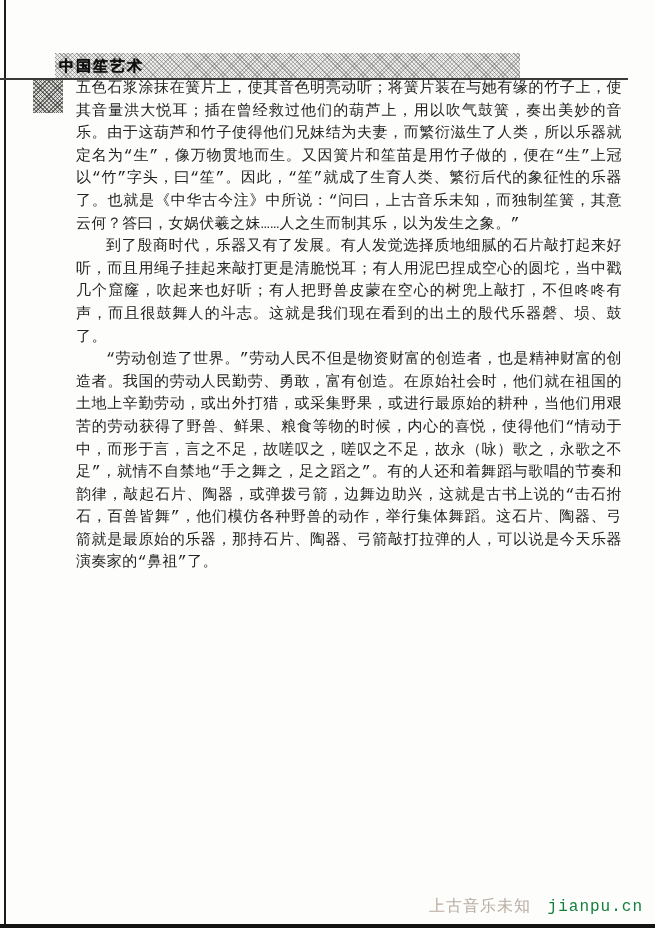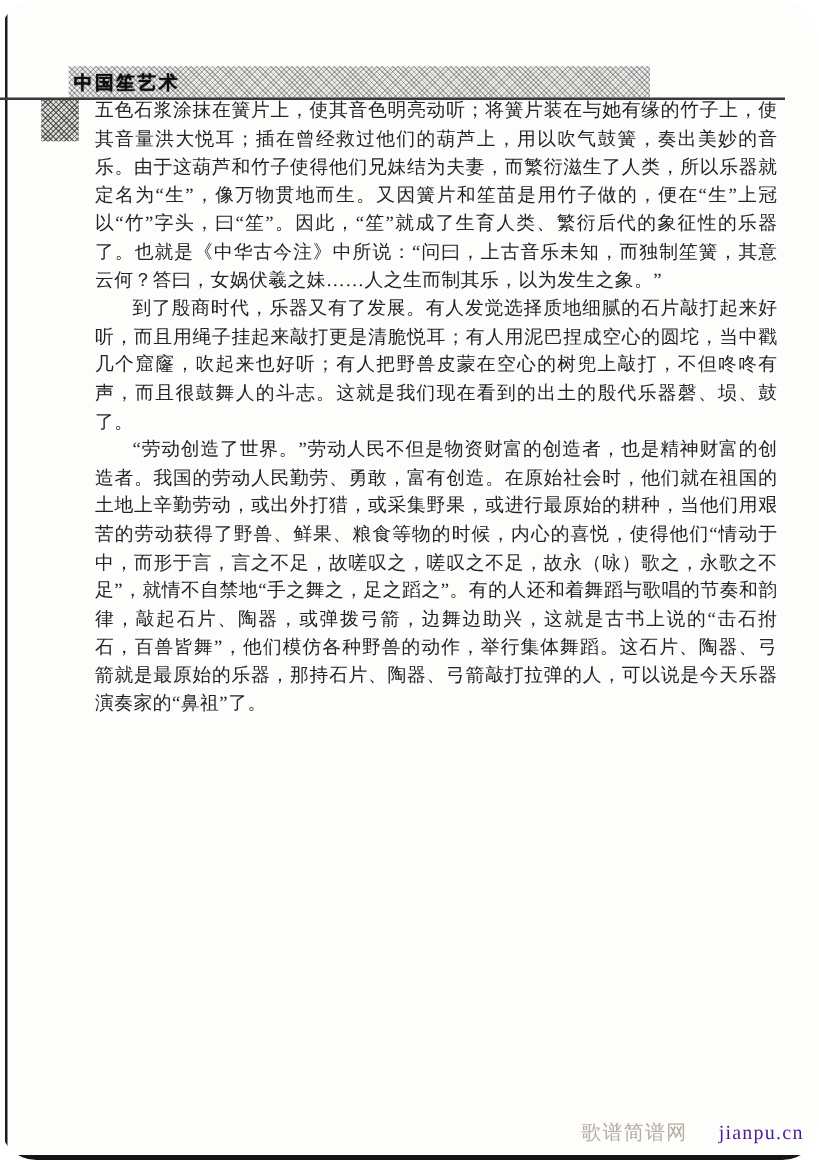--- a/index.html
+++ b/index.html
@@ -1,22 +1,21 @@
 <!DOCTYPE html>
 <html><head>
 <meta charset="utf-8">
 <style>
   html,body { margin:0; padding:0; background:#ffffff; }
   .page {
     position:relative;
     width:655px; height:928px;
     background:#fdfdfc;
     overflow:hidden;
-    font-family:Liberation Serif, serif;
-    border-radius:29px;
+    font-family:Liberation Mono, monospace;
   }
   .left-rule {
     position:absolute; left:4px; top:0;
     width:2px; height:100%;
     background:#1c1c1c;
   }
   .header-band {
     position:absolute; left:55px; top:53px;
     width:465px; height:26px;
     background-color:#ececea;
@@ -58,21 +57,21 @@
   }
   .body-text p { margin:0; }
   .body-text p.indent { text-indent:2em; }
   .watermark {
     position:absolute; right:12px; top:896px;
     font-size:16px;
     letter-spacing:1px;
     white-space:nowrap;
   }
   .wm-name   { color:#b9aca1; }
-  .wm-domain { color:#4c1d95; margin-left:20px; }
+  .wm-domain { color:#15803d; margin-left:6px; }
   .bottom-strip {
     position:absolute; left:0; bottom:0;
     width:100%; height:4px;
     background:#141414;
   }
 </style>
 </head>
 <body>
 
 <div class="page">
@@ -87,19 +86,19 @@
 
   <div class="page-num-block"></div>
 
   <div class="body-text">
     <p>五色石浆涂抹在簧片上，使其音色明亮动听；将簧片装在与她有缘的竹子上，使其音量洪大悦耳；插在曾经救过他们的葫芦上，用以吹气鼓簧，奏出美妙的音乐。由于这葫芦和竹子使得他们兄妹结为夫妻，而繁衍滋生了人类，所以乐器就定名为“生”，像万物贯地而生。又因簧片和笙苗是用竹子做的，便在“生”上冠以“竹”字头，曰“笙”。因此，“笙”就成了生育人类、繁衍后代的象征性的乐器了。也就是《中华古今注》中所说：“问曰，上古音乐未知，而独制笙簧，其意云何？答曰，女娲伏羲之妹……人之生而制其乐，以为发生之象。”</p>
     <p class="indent">到了殷商时代，乐器又有了发展。有人发觉选择质地细腻的石片敲打起来好听，而且用绳子挂起来敲打更是清脆悦耳；有人用泥巴捏成空心的圆坨，当中戳几个窟窿，吹起来也好听；有人把野兽皮蒙在空心的树兜上敲打，不但咚咚有声，而且很鼓舞人的斗志。这就是我们现在看到的出土的殷代乐器磬、埙、鼓了。</p>
     <p class="indent">“劳动创造了世界。”劳动人民不但是物资财富的创造者，也是精神财富的创造者。我国的劳动人民勤劳、勇敢，富有创造。在原始社会时，他们就在祖国的土地上辛勤劳动，或出外打猎，或采集野果，或进行最原始的耕种，当他们用艰苦的劳动获得了野兽、鲜果、粮食等物的时候，内心的喜悦，使得他们“情动于中，而形于言，言之不足，故嗟叹之，嗟叹之不足，故永（咏）歌之，永歌之不足”，就情不自禁地“手之舞之，足之蹈之”。有的人还和着舞蹈与歌唱的节奏和韵律，敲起石片、陶器，或弹拨弓箭，边舞边助兴，这就是古书上说的“击石拊石，百兽皆舞”，他们模仿各种野兽的动作，举行集体舞蹈。这石片、陶器、弓箭就是最原始的乐器，那持石片、陶器、弓箭敲打拉弹的人，可以说是今天乐器演奏家的“鼻祖”了。</p>
   </div>
 
   <div class="watermark">
-    <span class="wm-name">歌谱简谱网</span>
+    <span class="wm-name">上古音乐未知</span>
     <span class="wm-domain">jianpu.cn</span>
   </div>
 
   <div class="bottom-strip"></div>
 
 </div>
 
 </body></html>

